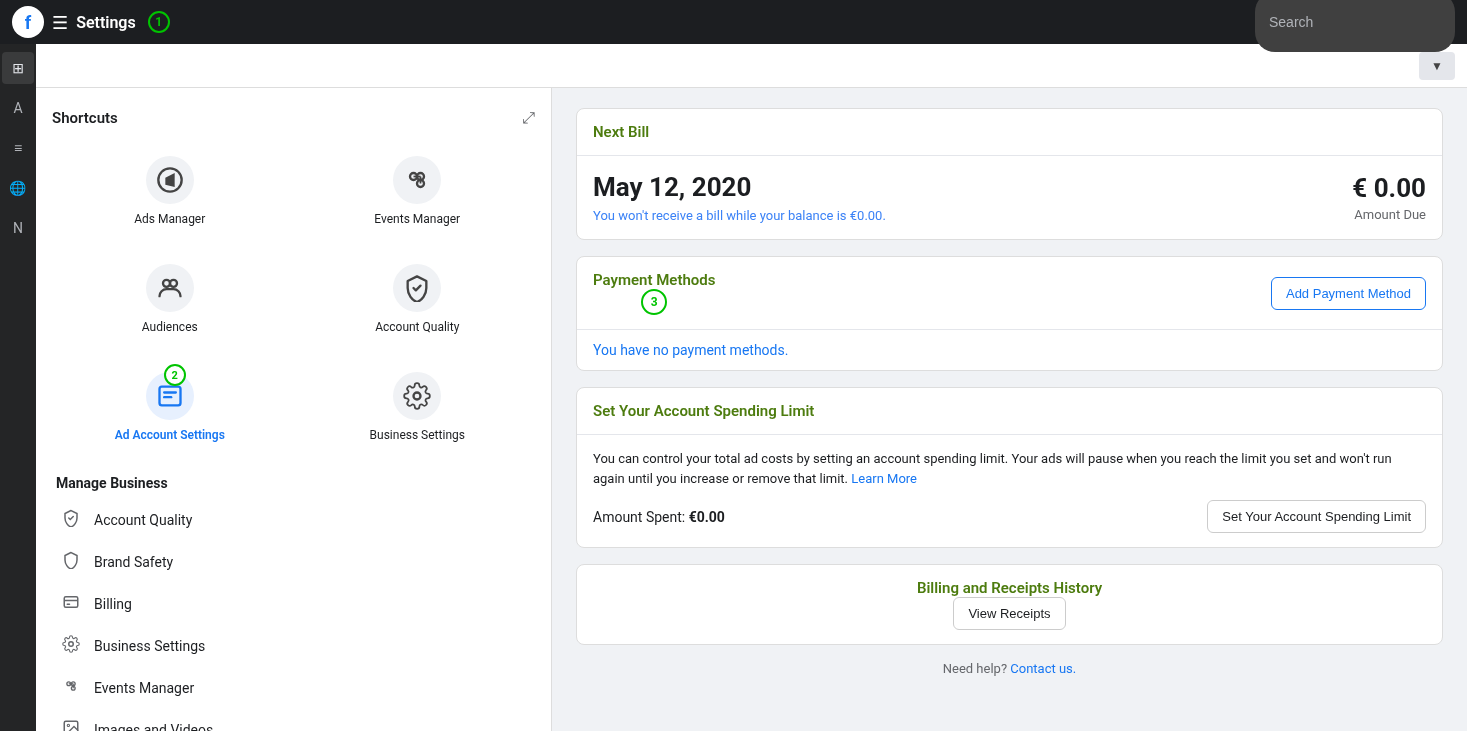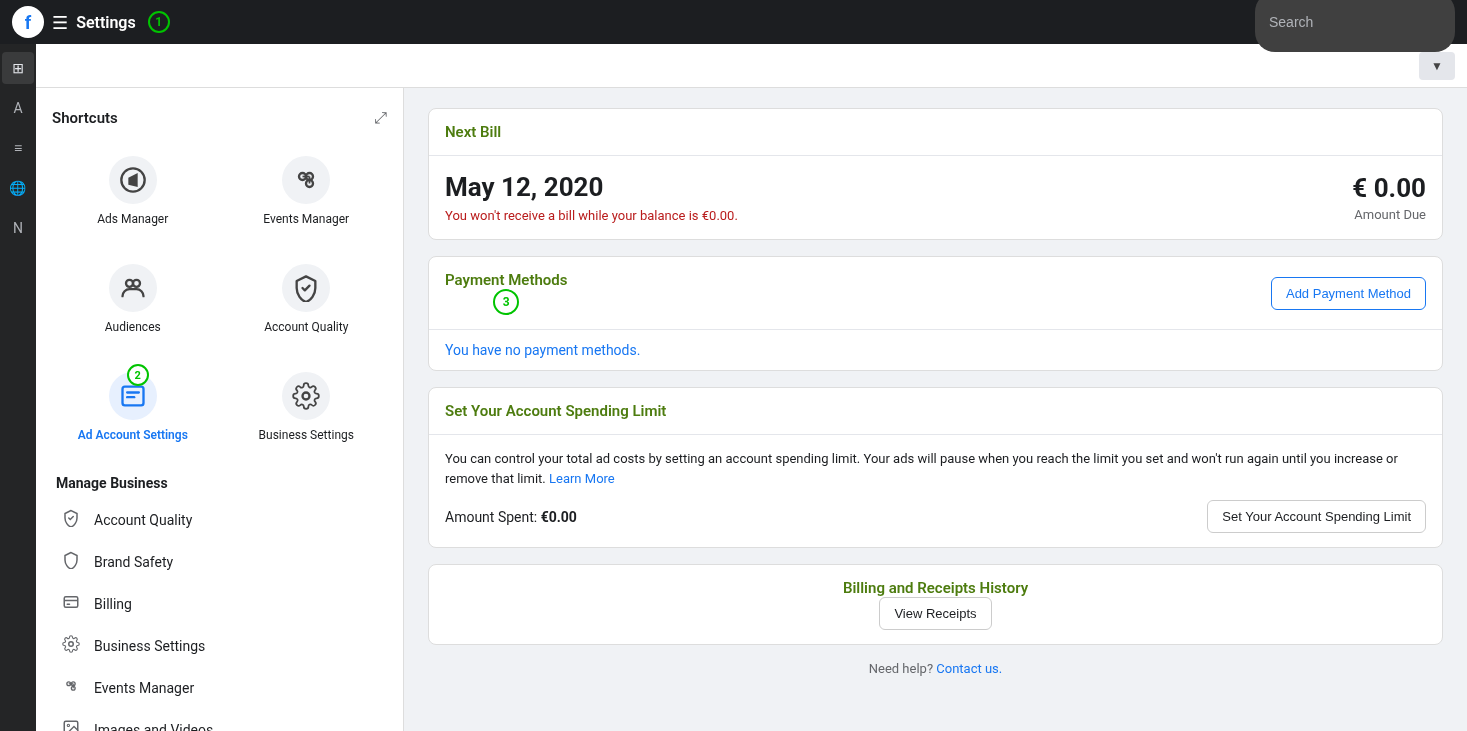--- a/index.html
+++ b/index.html
@@ -103,21 +103,21 @@
     .main-layout {
       display: flex;
       margin-top: 88px;
       margin-left: 36px;
       height: calc(100vh - 88px);
       overflow: hidden;
     }
 
     
     .shortcuts-panel {
-      width: 368px;
+      width: 516px;
       background: white;
       border-right: 1px solid #ddd;
       padding: 20px 16px;
       overflow-y: auto;
       flex-shrink: 0;
       position: relative;
       z-index: 50;
     }
     .shortcuts-header {
       display: flex; align-items: center; justify-content: space-between;
@@ -204,21 +204,21 @@
     }
     .card-title { font-size: 15px; font-weight: 600; color: #4d7c0f; }
 
     
     .next-bill-content {
       display: flex; align-items: center;
       padding: 16px;
     }
     .bill-date-section { flex: 1; }
     .bill-date { font-size: 26px; font-weight: 700; color: #1c1e21; margin-bottom: 6px; }
-    .bill-note { font-size: 13px; color: #b91c1c; }
+    .bill-note { font-size: 13px; color: #3b82f6; }
     .bill-amount-section { text-align: right; }
     .bill-amount { font-size: 26px; font-weight: 700; color: #1c1e21; margin-bottom: 4px; }
     .amount-due-label { font-size: 13px; color: #65676b; }
 
     
     .no-payment { padding: 12px 16px; font-size: 14px; color: #1877f2; }
 
     
     .spending-body { padding: 14px 16px; }
     .spending-desc { font-size: 13px; color: #1c1e21; line-height: 1.5; margin-bottom: 12px; }

